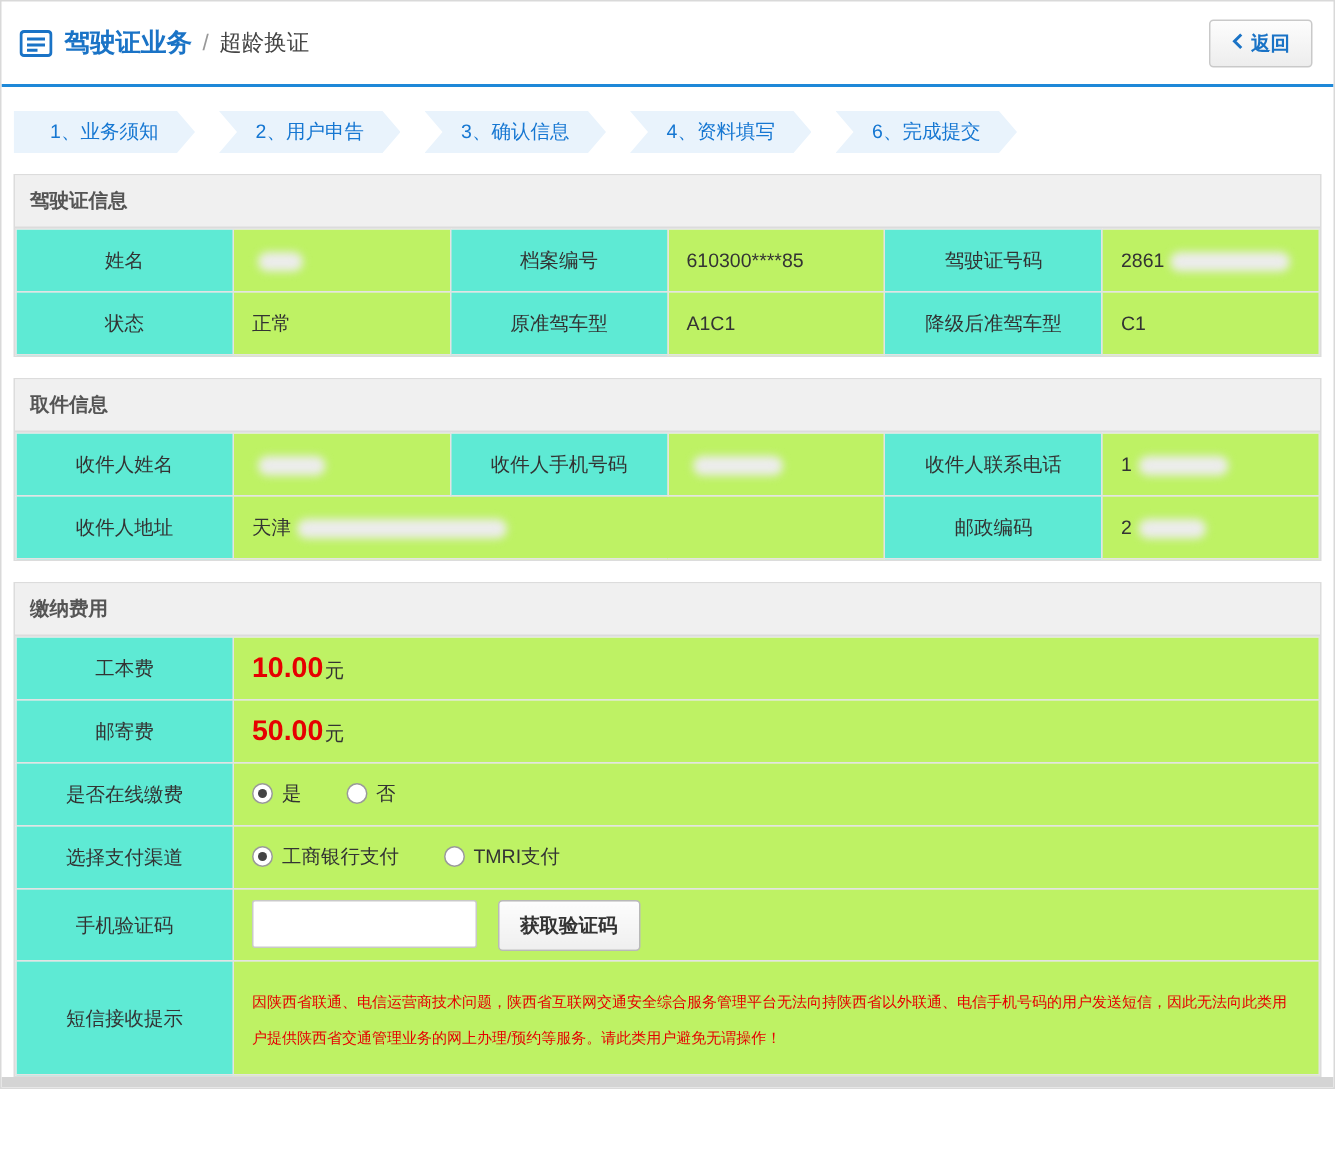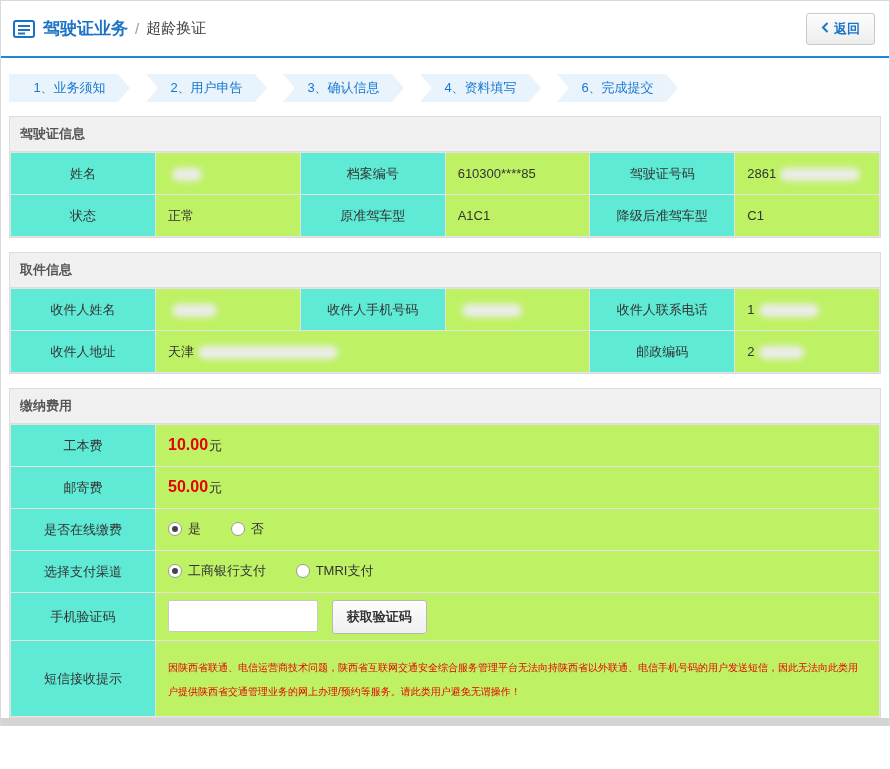--- a/index.html
+++ b/index.html
@@ -75,21 +75,21 @@
     display:inline-block;
     height:13px; border-radius:7px;
     background:#ececec;
     filter: blur(3px);
     vertical-align:middle;
     margin-left:4px;
   }
   .s30{width:30px;} .s45{width:45px;} .s60{width:60px;} .s80{width:80px;} .s140{width:140px;}
 
   
-  .fee-amount { color:#e60000; font-size:16px; font-weight:bold; }
+  .fee-amount { color:#e60000; font-size:19px; font-weight:bold; }
   .fee-unit { color:#333; font-size:13px; margin-left:1px; }
   .radio-opt { display:inline-flex; align-items:center; margin-right:26px; cursor:pointer; }
   .radio {
     position:relative;
     width:14px; height:14px;
     border:1px solid #9a9a9a; border-radius:50%;
     background:#fff; display:inline-block;
   }
   .radio.checked::after {
     content:""; position:absolute; left:3px; top:3px;

